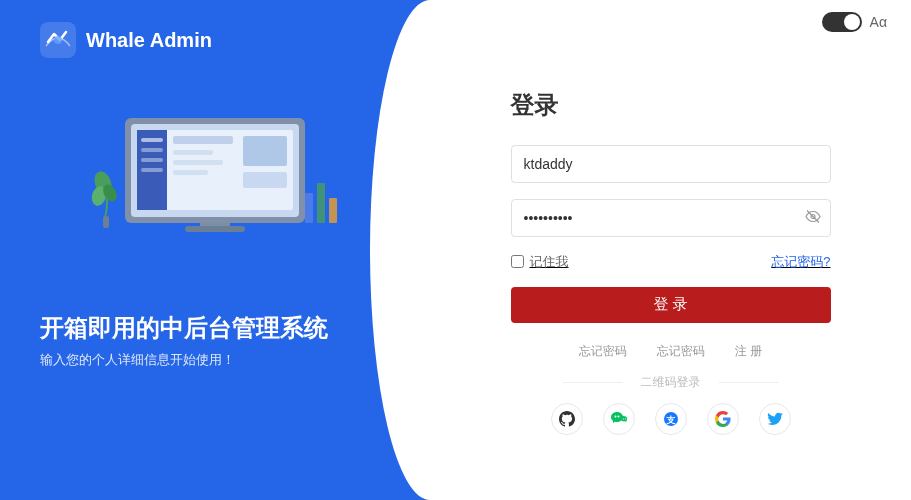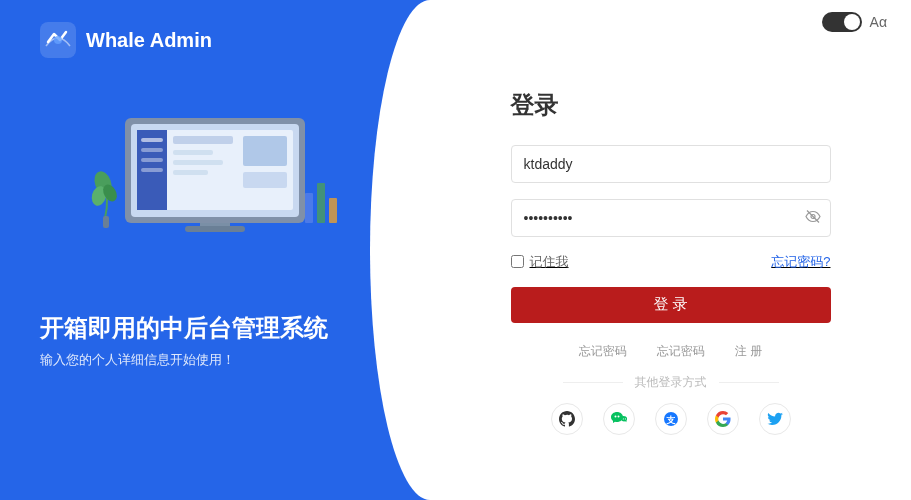--- a/index.html
+++ b/index.html
@@ -370,21 +370,21 @@
     </div>
 
     <button class="login-btn">登 录</button>
 
     <div class="alt-login-methods">
       <span class="alt-method">忘记密码</span>
       <span class="alt-method">忘记密码</span>
       <span class="alt-method">注 册</span>
     </div>
 
-    <div class="other-login-label">其他登录方式</div>
+    <div class="other-login-label">二维码登录</div>
 
     <div class="social-icons">
 
       <div class="social-icon">
         <svg width="16" height="16" viewBox="0 0 16 16" fill="#333">
           <path d="M8 0C3.58 0 0 3.58 0 8c0 3.54 2.29 6.53 5.47 7.59.4.07.55-.17.55-.38l-.01-1.49c-2.01.43-2.63-.49-2.8-.94-.09-.23-.48-.94-.82-1.13-.28-.15-.68-.52-.01-.53.63-.01 1.08.58 1.23.82.72 1.21 1.87.87 2.33.66.07-.52.28-.87.51-1.07-1.78-.2-3.64-.89-3.64-3.95 0-.87.31-1.59.82-2.15-.08-.2-.36-1.02.08-2.12 0 0 .67-.21 2.2.82a7.56 7.56 0 012-.27c.68 0 1.36.09 2 .27 1.53-1.04 2.2-.82 2.2-.82.44 1.1.16 1.92.08 2.12.51.56.82 1.27.82 2.15 0 3.07-1.87 3.75-3.65 3.95.29.25.54.73.54 1.48l-.01 2.2c0 .21.15.46.55.38C13.71 14.53 16 11.53 16 8c0-4.42-3.58-8-8-8z"></path>
         </svg>
       </div>
 
       <div class="social-icon">

